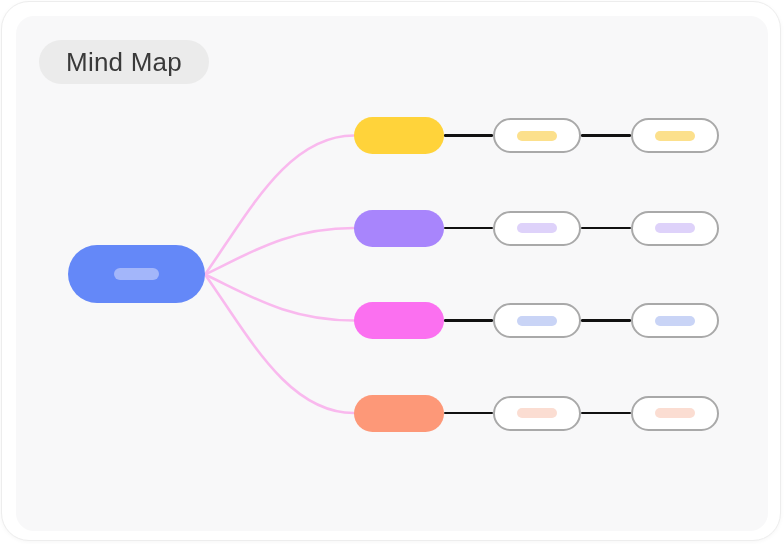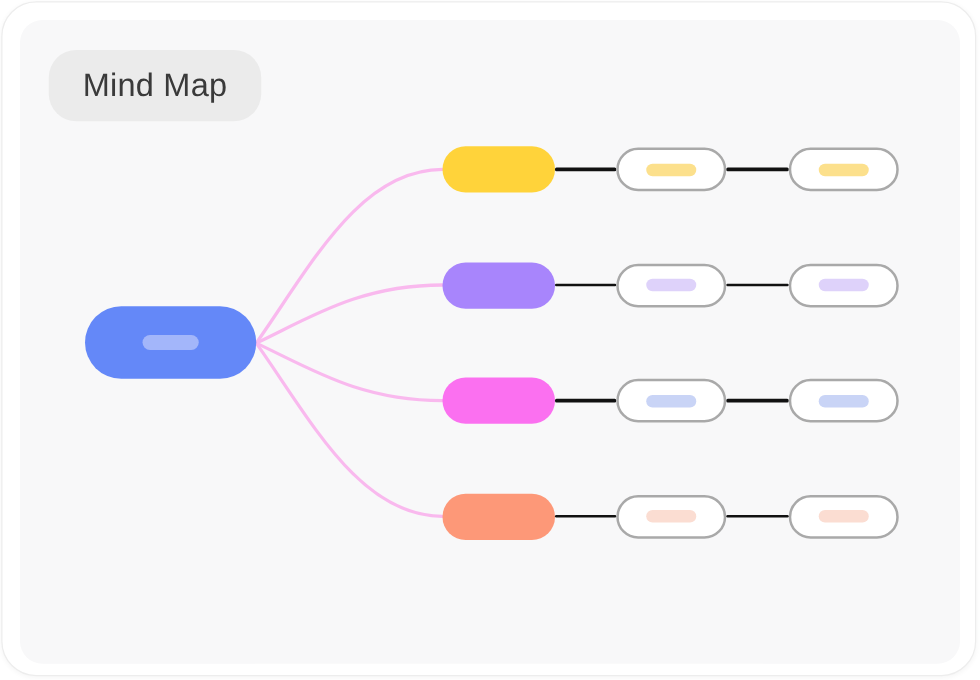--- a/index.html
+++ b/index.html
@@ -24,21 +24,21 @@
   .panel {
     position: absolute;
     left: 14px; top: 14px;
     width: 752px; height: 515px;
     background: #f8f8f9;
     border-radius: 18px;
   }
   .badge {
     position: absolute;
     left: 23px; top: 24px;
-    width: 170px; height: 57px;
+    width: 170px; height: 44px;
     background: #ebebeb;
     border-radius: 22px;
     display: flex;
     align-items: center;
     justify-content: center;
     color: #3a3a3a;
     font-size: 26px;
     font-weight: 500;
     letter-spacing: 0.2px;
   }

